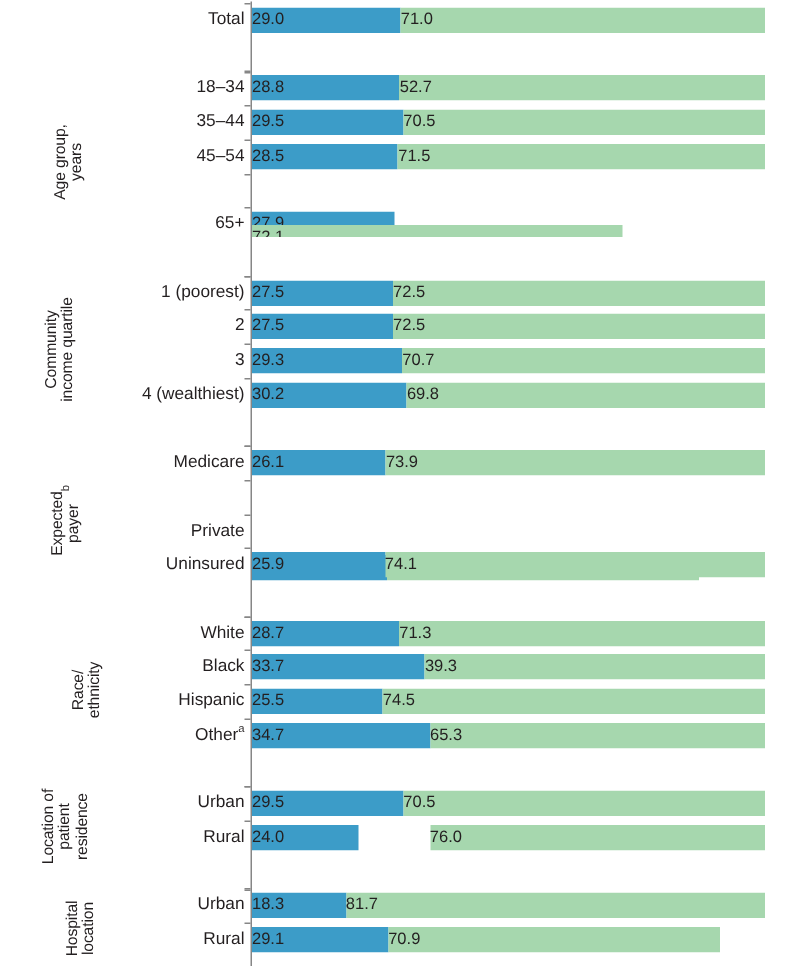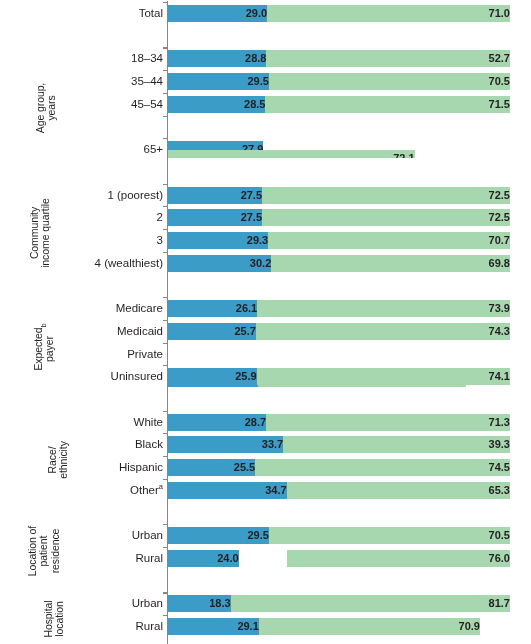--- a/index.html
+++ b/index.html
@@ -71,23 +71,23 @@
     height: 17px;
     position: relative;
   }
   .seg.blue  { background: #3c9cc8; }
   .seg.green { background: #a6d7ae; }
   .seg .val {
     position: absolute;
     left: 0; right: 0; top: 0;
     height: 17px;
     line-height: 17px;
-    text-align: right;
+    text-align: left;
     font-size: 11px;
-    font-weight: bold;
+    font-weight: normal;
     color: #231f20;
   }
 
   
   .yaxis {
     position: absolute;
     width: 1px;
     background: #868686;
   }
   .tick {
@@ -217,31 +217,20 @@
       <div class="bars" style="left: 168px; width: 342px;">
         <div class="seg blue" style="width: 89.262px;">
           <span class="val">26.1</span>
         </div>
         <div class="seg green" style="width: 252.738px;">
           <span class="val">73.9</span>
         </div>
       </div>
     </div>
     <div class="tick" style="left: 163px; top: 319.8px;"></div>
-    <div class="row" style="left: 0px; top: 322.8px; width: 531px;">
-      <div class="rowlabel" style="right: 368px;">Medicaid</div>
-      <div class="bars" style="left: 168px; width: 342px;">
-        <div class="seg blue" style="width: 87.894px;">
-          <span class="val">25.7</span>
-        </div>
-        <div class="seg green" style="width: 254.106px;">
-          <span class="val">74.3</span>
-        </div>
-      </div>
-    </div>
     <div class="tick" style="left: 163px; top: 342.5px;"></div>
     <div class="row" style="left: 0px; top: 345.5px; width: 531px;">
       <div class="rowlabel" style="right: 368px;">Private</div>
       <div class="bars" style="left: 168px; width: 298px; margin-top: 24px;">
         <div class="seg blue" style="width: 102.942px;">
           <span class="val">30.1</span>
         </div>
         <div class="seg green" style="width: 239.058px;">
           <span class="val">97.1</span>
         </div>

